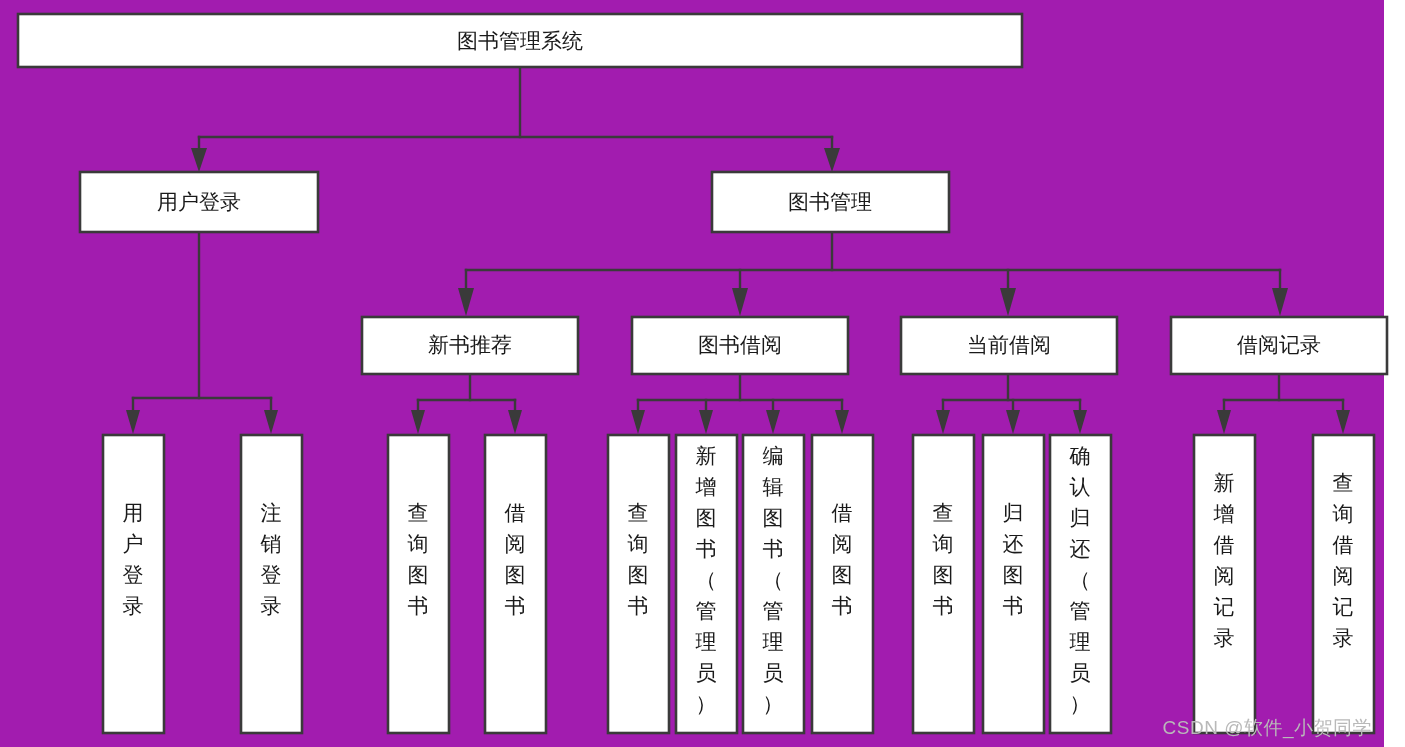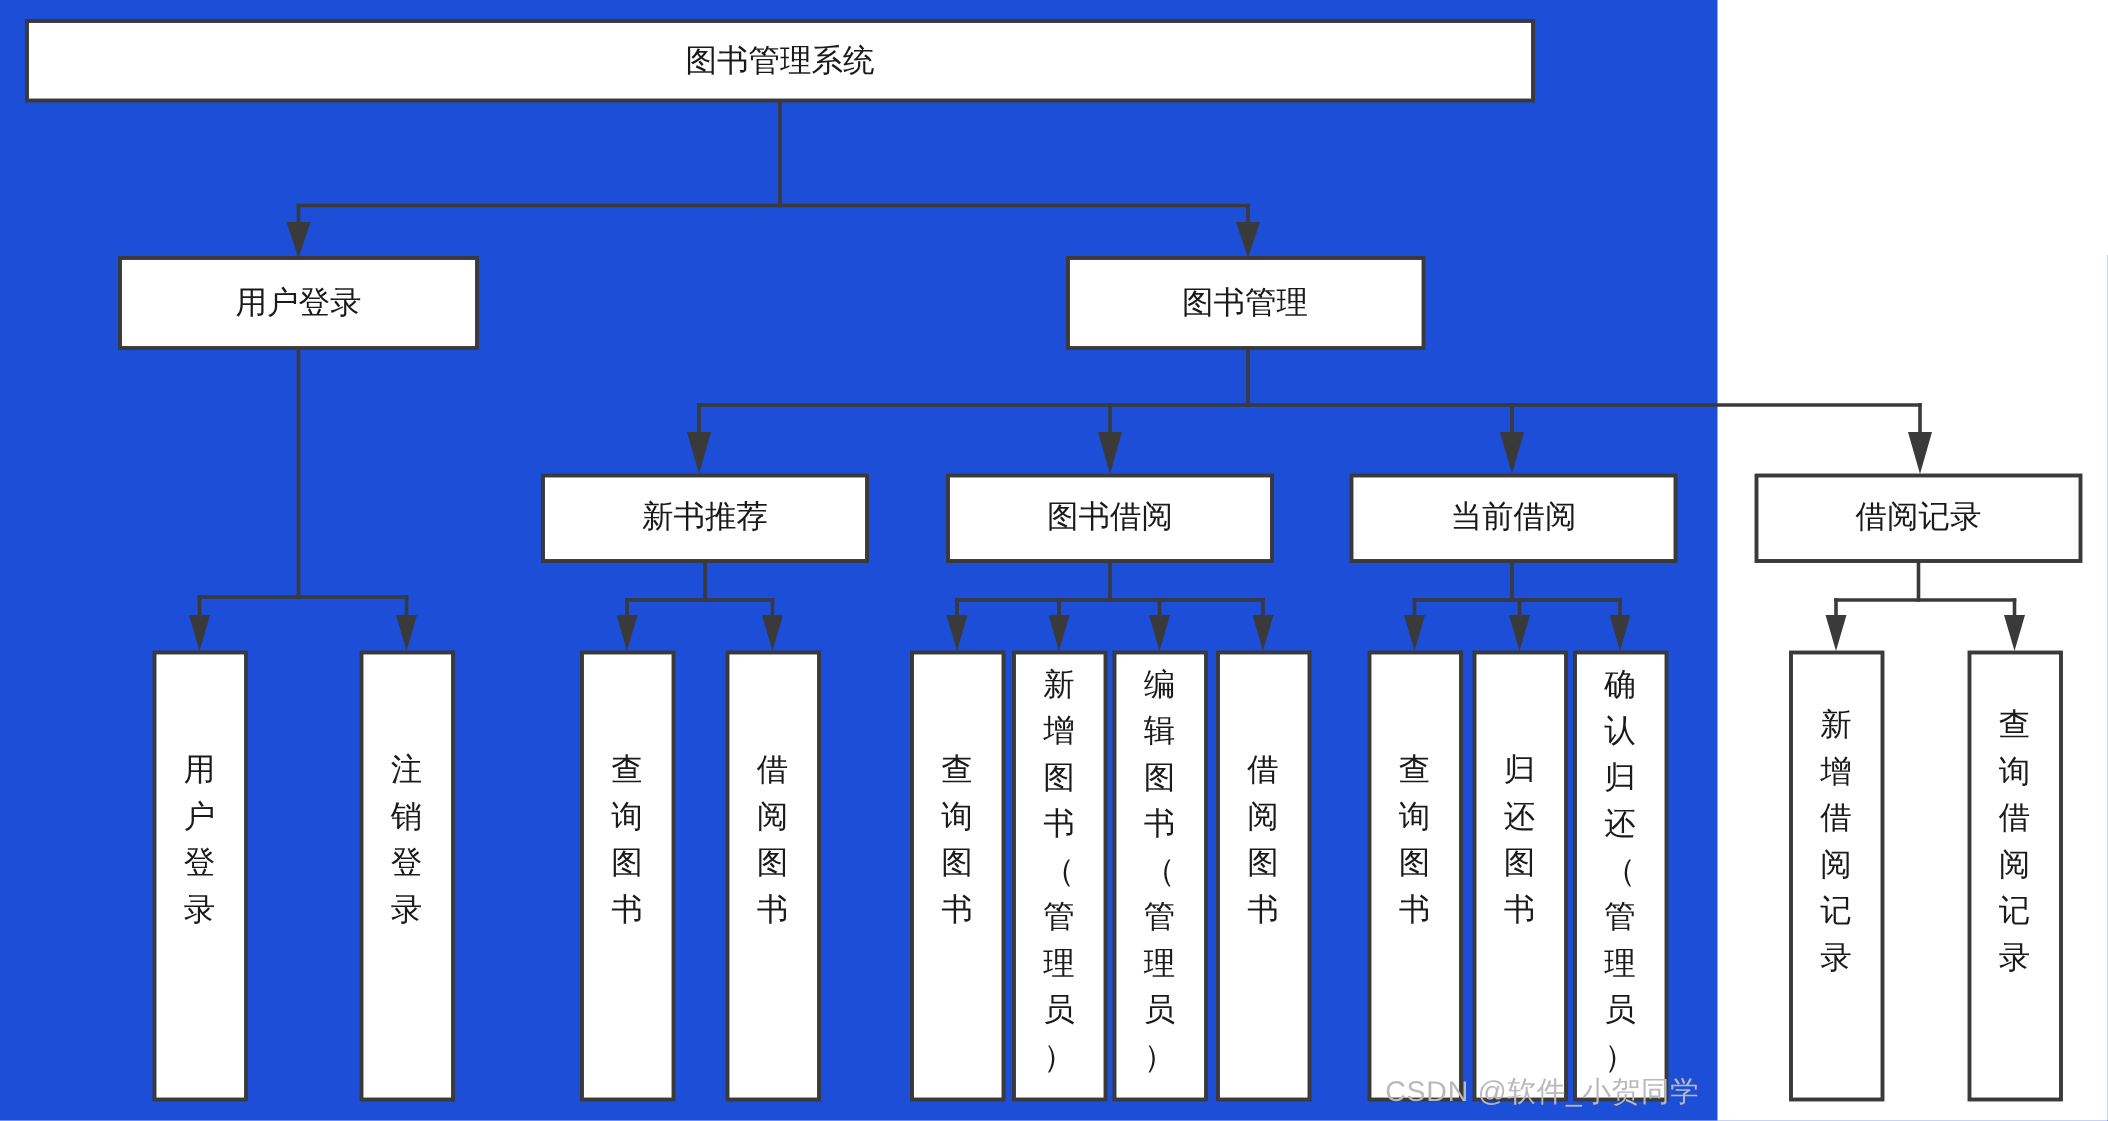--- a/index.html
+++ b/index.html
@@ -8,23 +8,23 @@
     background: #ffffff;
   }
   body {
     width: 1405px;
     height: 747px;
     overflow: hidden;
     font-family: "Liberation Sans", "DejaVu Sans", sans-serif;
   }
   #diagram-root {
     position: relative;
-    width: 1145px;
+    width: 1384px;
     height: 747px;
-    background: #1d4ed8;
+    background: #a21caf;
   }
   svg.diagram-canvas {
     position: absolute;
     left: 0;
     top: 0;
     width: 1405px;
     height: 747px;
   }
   .node-box {
     fill: #ffffff;

